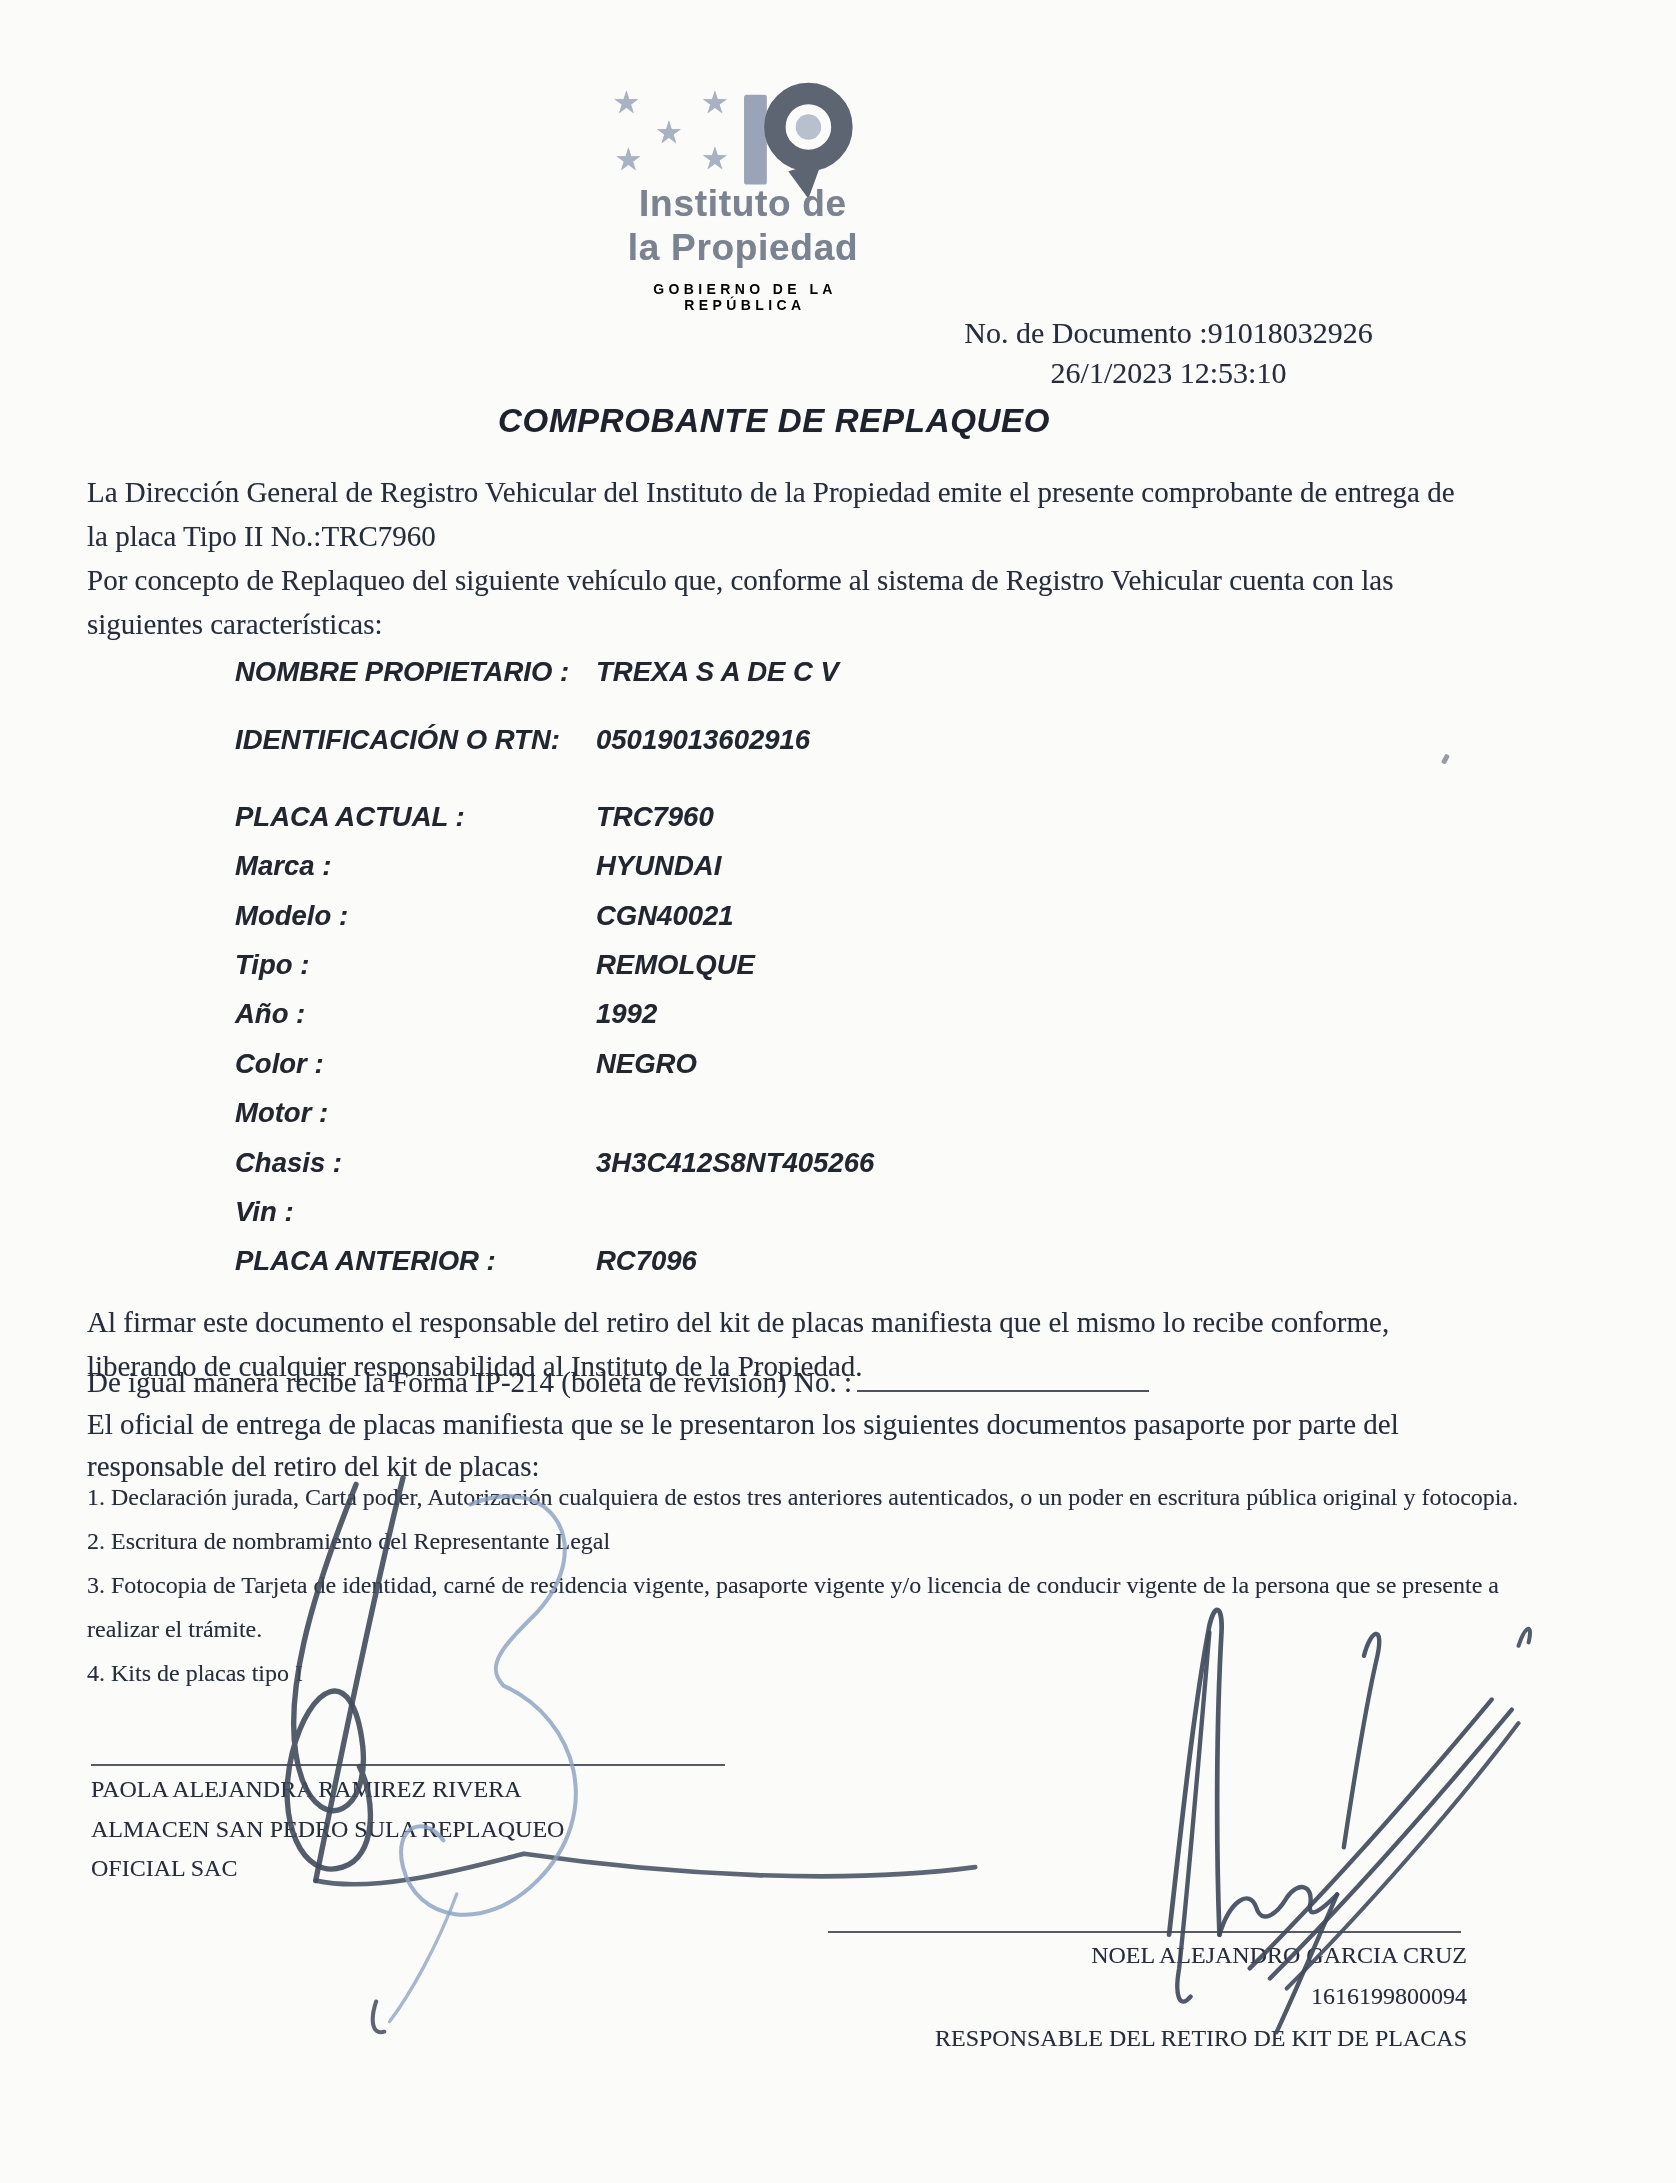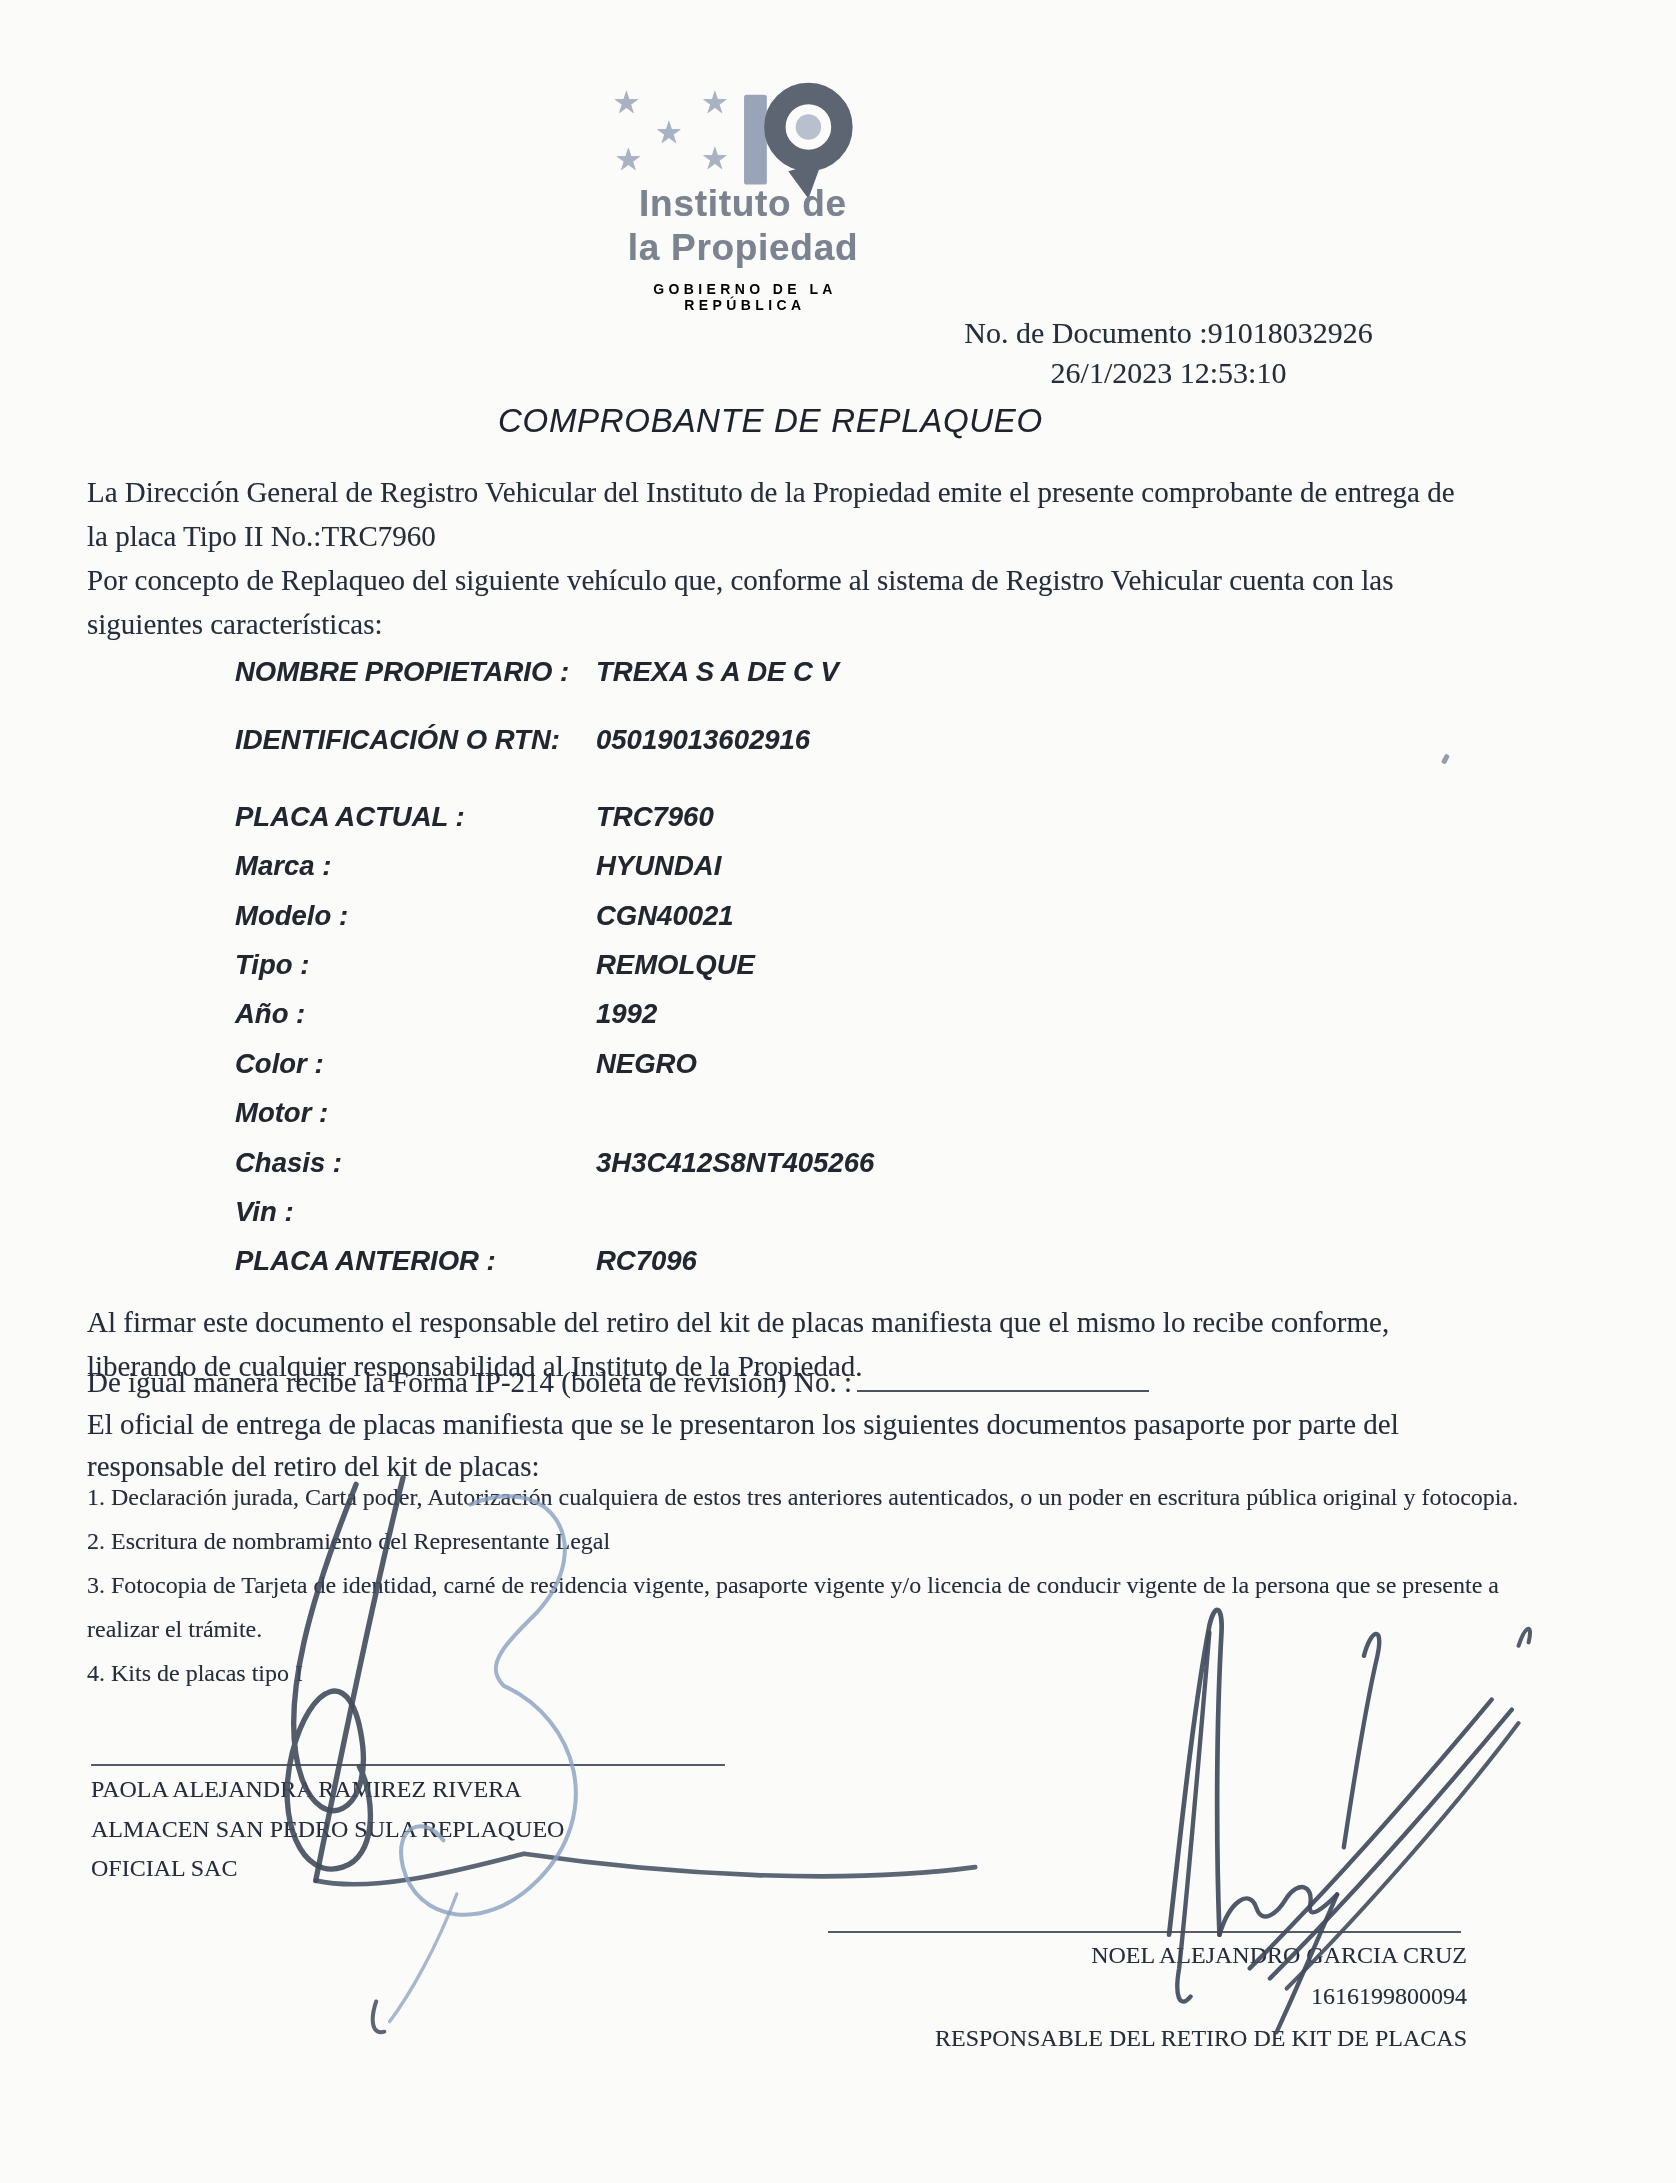--- a/index.html
+++ b/index.html
@@ -41,21 +41,21 @@
   }
   
   .hdr-right{
     right:206px;top:313px;width:605px;
     text-align:center;font-size:30px;line-height:40px;
   }
   
   .doc-title{
     left:498px;top:402px;white-space:nowrap;
     font-family:"Liberation Sans", sans-serif;
-    font-style:italic;font-weight:normal;
+    font-style:italic;font-weight:bold;
     font-size:33px;color:#1d222c;letter-spacing:0.7px;
     text-shadow:0 0 0.7px rgba(20,25,40,.3);
   }
   
   .spec-row{
     position:absolute;left:235px;width:1276px;
     font-family:"Liberation Sans", sans-serif;
     font-style:italic;font-weight:bold;
     font-size:27.5px;color:#21262f;
     text-shadow:0 0 0.7px rgba(20,25,40,.25);

